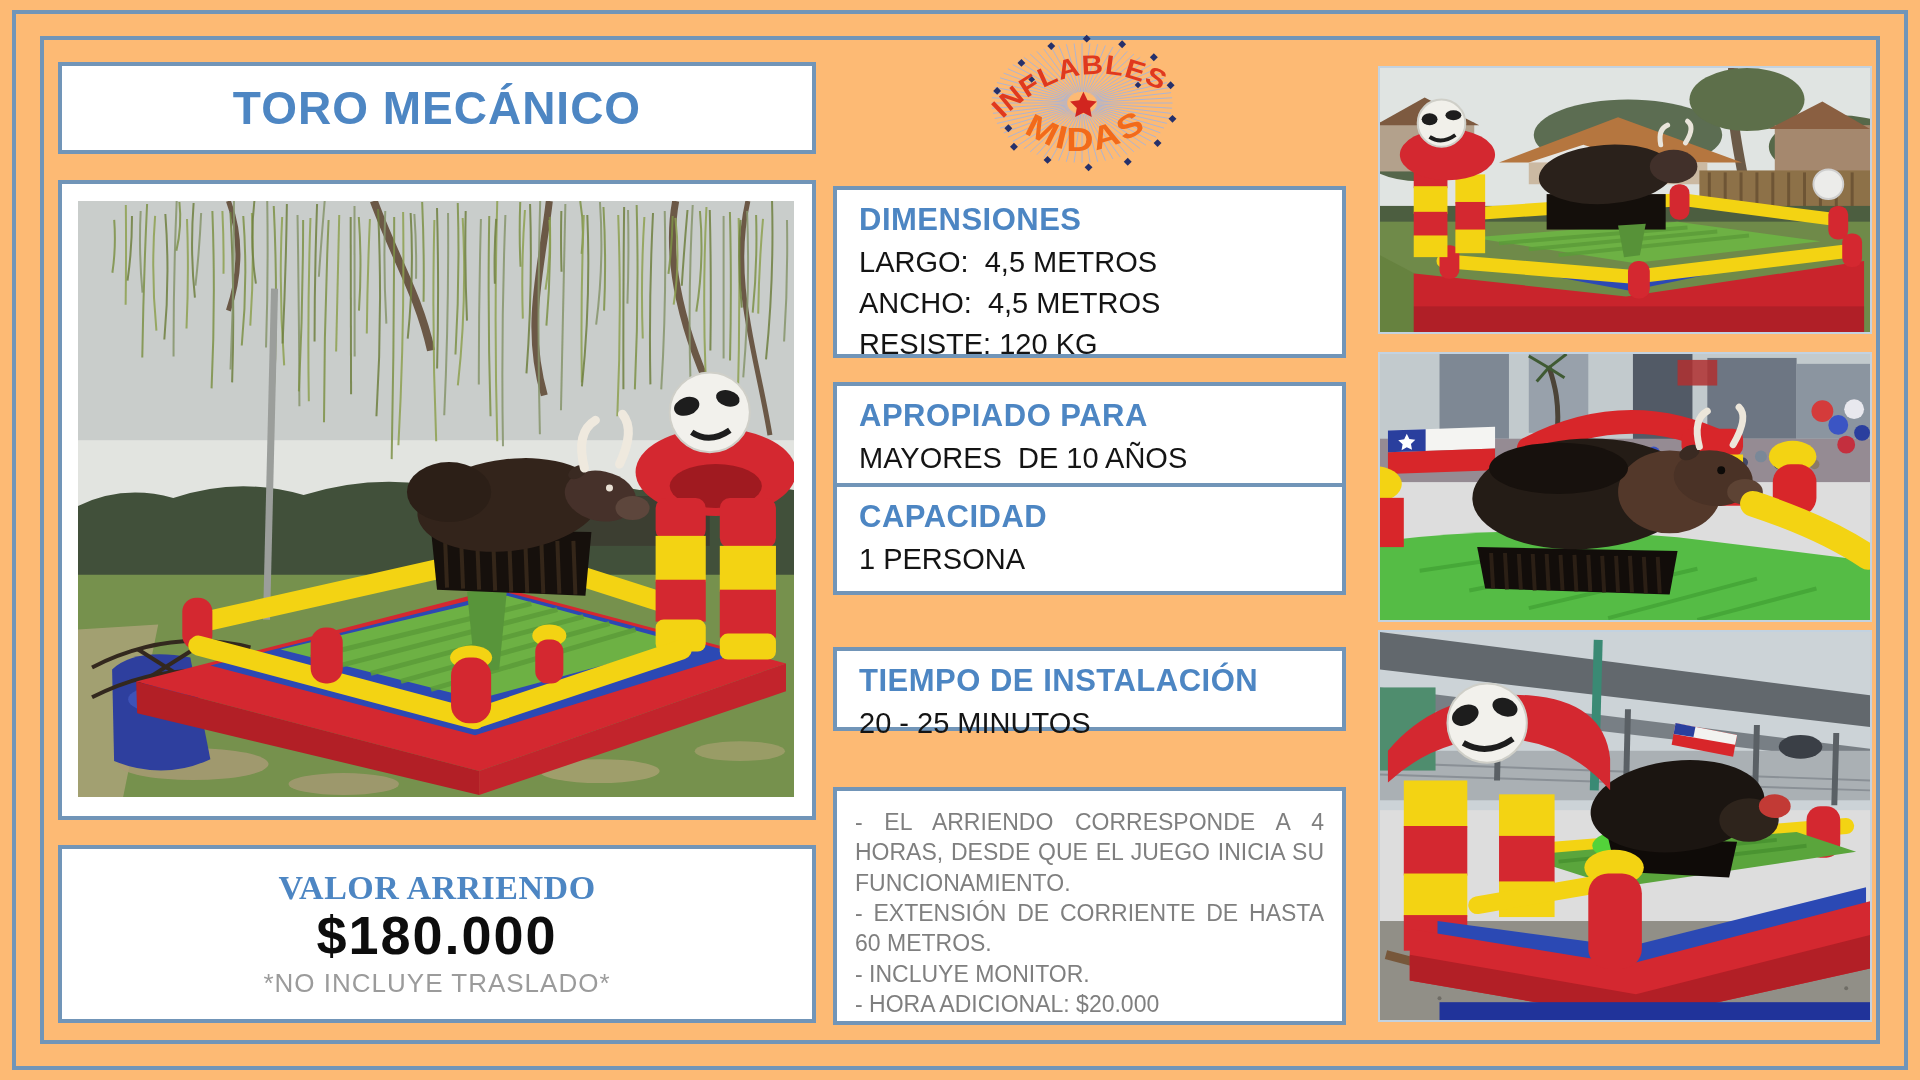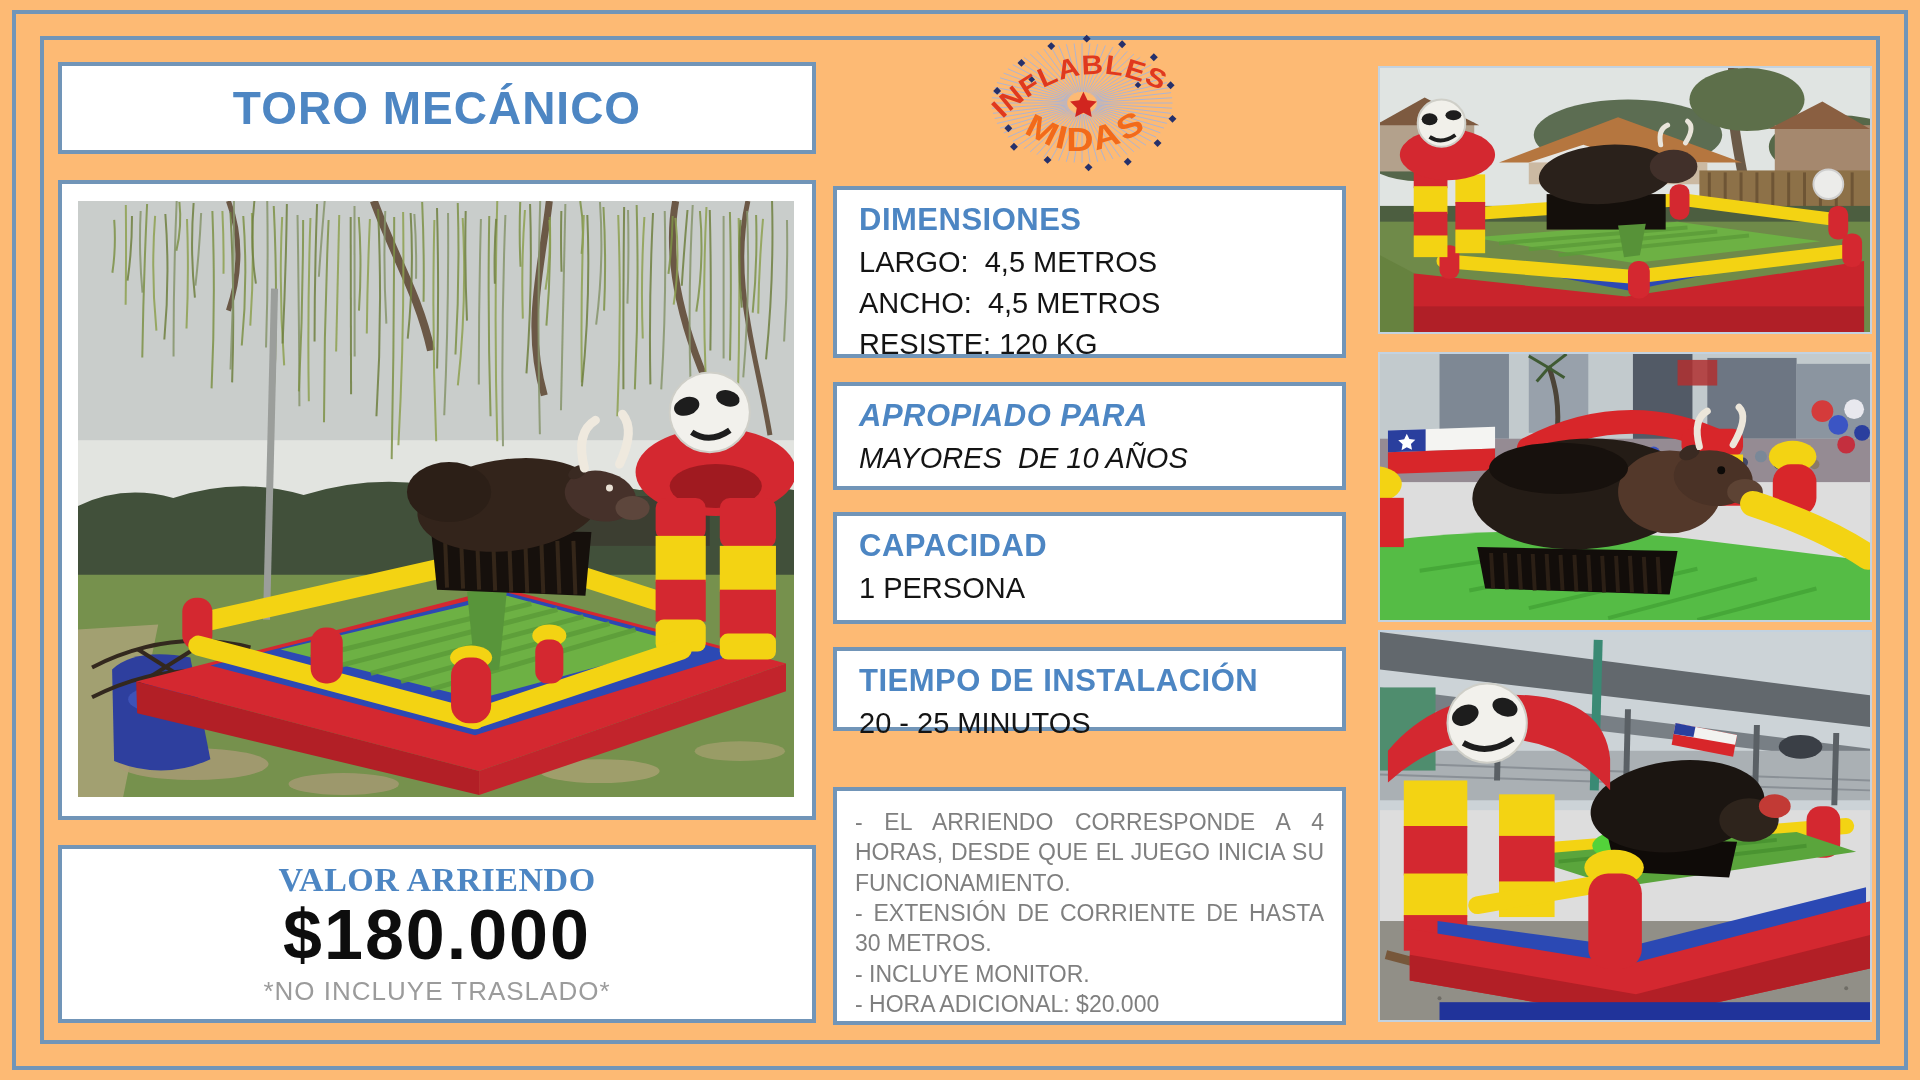--- a/index.html
+++ b/index.html
@@ -21,29 +21,29 @@
 
   .logo-wrap { position: absolute; left: 980px; top: 34px; width: 205px; height: 138px; z-index: 5; }
   .logo-wrap svg { width: 100%; height: 100%; }
 
   .main-photo-box { left: 58px; top: 180px; width: 758px; height: 640px; }
   .main-photo-box svg { position: absolute; left: 16px; top: 17px; width: 716px; height: 596px; }
 
   .valor-box { left: 58px; top: 845px; width: 758px; height: 178px;
     display: flex; flex-direction: column; align-items: center; justify-content: center; }
   .valor-label { color: #4d86c3; font-size: 34px; font-weight: bold; letter-spacing: .5px; font-family: Liberation Serif, serif; }
-  .valor-amount { color: #0d0d0d; font-size: 70px; font-weight: bold; letter-spacing: 2px; line-height: 1.05; }
+  .valor-amount { color: #0d0d0d; font-size: 54px; font-weight: bold; letter-spacing: 2px; line-height: 1.05; }
   .valor-note { color: #9b9b9b; font-size: 26px; letter-spacing: 1px; margin-top: 4px; }
 
   .spec-box { left: 833px; width: 513px; padding: 8px 20px 8px 22px; }
   .spec-title { color: #4d86c3; font-weight: bold; font-size: 31px; letter-spacing: .5px; margin: 4px 0 4px; }
   .spec-line { color: #141414; font-size: 29px; line-height: 1.42; white-space: pre-wrap; }
   #spec-0 { top: 186px; height: 172px; }
-  #spec-1 { top: 382px; height: 108px; font-style: italic; }
-  #spec-2 { top: 512px; height: 112px; }
+  #spec-1 { top: 382px; height: 108px; }
+  #spec-2 { top: 483px; height: 112px; }
   #spec-3 { top: 647px; height: 84px; }
 
   .terms-box { left: 833px; top: 787px; width: 513px; height: 238px; padding: 16px 18px; }
   .term { color: #7f7f7f; font-size: 23px; line-height: 1.32; text-align: justify; }
 
   .rphoto { position: absolute; left: 1378px; width: 494px; border: 2px solid #c3d2e0; background: #ddd; }
   #rphoto-1 { top: 66px;  height: 268px; }
   #rphoto-2 { top: 352px; height: 270px; }
   #rphoto-3 { top: 630px; height: 392px; }
   .rphoto svg { display: block; width: 100%; height: 100%; }
@@ -378,21 +378,21 @@
     <div class="spec-title">CAPACIDAD</div>
     <div class="spec-line">1 PERSONA</div>
   </div>
   <div class="box spec-box" id="spec-3">
     <div class="spec-title">TIEMPO DE INSTALACIÓN</div>
     <div class="spec-line">20 - 25 MINUTOS</div>
   </div>
 
   <div class="box terms-box">
     <div class="term">- EL ARRIENDO CORRESPONDE A 4 HORAS, DESDE QUE EL JUEGO INICIA SU FUNCIONAMIENTO.</div>
-    <div class="term">- EXTENSIÓN DE CORRIENTE DE HASTA 30 METROS.</div>
+    <div class="term">- EXTENSIÓN DE CORRIENTE DE HASTA 60 METROS.</div>
     <div class="term">- INCLUYE MONITOR.</div>
     <div class="term">- HORA ADICIONAL: $20.000</div>
   </div>
 
   <div class="rphoto" id="rphoto-1">
     <svg viewBox="0 0 494 268" preserveAspectRatio="none">
       <rect width="494" height="160" fill="#e0e4e2"></rect>
       <ellipse cx="40" cy="85" rx="60" ry="30" fill="#55664a"></ellipse>
       <ellipse cx="250" cy="68" rx="95" ry="36" fill="#4e5f42" opacity=".9"></ellipse>
       <ellipse cx="462" cy="80" rx="70" ry="32" fill="#566849"></ellipse>

